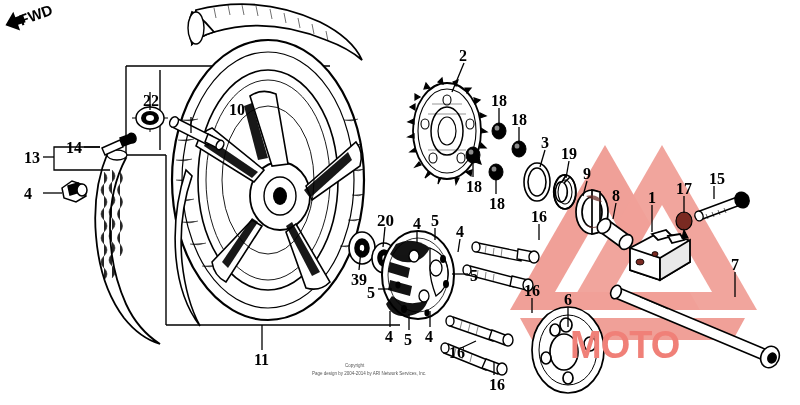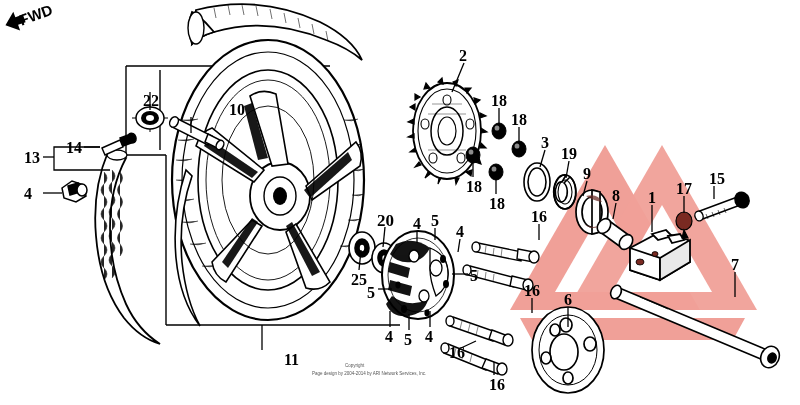--- a/index.html
+++ b/index.html
@@ -396,20 +396,21 @@
         <line x1="262" y1="350" x2="262" y2="325"></line>
       </g>
 
     <g stroke="#000" stroke-width="1.3" fill="none">
       <path d="M54 157 L54 147 L100 147"></path>
       <path d="M54 157 L54 170 L110 170"></path>
     </g>
 
   </svg>
 
+  <div class="wm-text" style="left: 570px; top: 324px; font-size: 38px; color: rgb(240, 128, 120);">MOTO</div>
 
   <svg id="fwd" viewBox="0 0 56 34">
     <g transform="rotate(-20 28 17)">
       <path d="M4 17 L16 7 L16 13 L24 13 L24 21 L16 21 L16 27 Z" fill="#000"></path>
       <text x="19" y="23" font-family="Liberation Sans, sans-serif" font-size="15" font-weight="bold" fill="#000">FWD</text>
     </g>
   </svg>
 
   <div id="labels">
       <div class="lbl" style="left: 143px; top: 93px; font-size: 16px;">22</div>
@@ -424,33 +425,33 @@
       <div class="lbl" style="left: 489px; top: 196px; font-size: 16px;">18</div>
       <div class="lbl" style="left: 541px; top: 135px; font-size: 16px;">3</div>
       <div class="lbl" style="left: 561px; top: 146px; font-size: 16px;">19</div>
       <div class="lbl" style="left: 583px; top: 166px; font-size: 16px;">9</div>
       <div class="lbl" style="left: 612px; top: 188px; font-size: 16px;">8</div>
       <div class="lbl" style="left: 648px; top: 190px; font-size: 16px;">1</div>
       <div class="lbl" style="left: 676px; top: 181px; font-size: 16px;">17</div>
       <div class="lbl" style="left: 709px; top: 171px; font-size: 16px;">15</div>
       <div class="lbl" style="left: 731px; top: 257px; font-size: 16px;">7</div>
       <div class="lbl" style="left: 377px; top: 212px; font-size: 17px; text-align: right;">20</div>
-      <div class="lbl" style="left: 351px; top: 272px; font-size: 16px;">25</div>
+      <div class="lbl" style="left: 351px; top: 272px; font-size: 16px;">39</div>
       <div class="lbl" style="left: 413px; top: 216px; font-size: 16px;">4</div>
       <div class="lbl" style="left: 431px; top: 213px; font-size: 16px;">5</div>
       <div class="lbl" style="left: 456px; top: 224px; font-size: 16px;">4</div>
       <div class="lbl" style="left: 470px; top: 268px; font-size: 16px;">5</div>
       <div class="lbl" style="left: 367px; top: 285px; font-size: 16px;">5</div>
       <div class="lbl" style="left: 385px; top: 329px; font-size: 16px;">4</div>
       <div class="lbl" style="left: 404px; top: 332px; font-size: 16px;">5</div>
       <div class="lbl" style="left: 425px; top: 329px; font-size: 16px;">4</div>
       <div class="lbl" style="left: 531px; top: 209px; font-size: 16px;">16</div>
       <div class="lbl" style="left: 524px; top: 283px; font-size: 16px;">16</div>
       <div class="lbl" style="left: 449px; top: 345px; font-size: 16px;">16</div>
       <div class="lbl" style="left: 489px; top: 377px; font-size: 16px;">16</div>
       <div class="lbl" style="left: 564px; top: 292px; font-size: 16px;">6</div>
-      <div class="lbl" style="left: 254px; top: 352px; font-size: 16px; margin-left: 30px;">11</div>
+      <div class="lbl" style="left: 254px; top: 352px; font-size: 16px;">11</div>
     </div>
 
   <div class="copy" style="left:345px;top:363px;font-size:4.5px;">Copyright</div>
   <div class="copy" style="left:312px;top:371px;font-size:4.5px;">Page design by 2004-2014 by ARI Network Services, Inc.</div>
 
 </div>
 
 </body></html>

